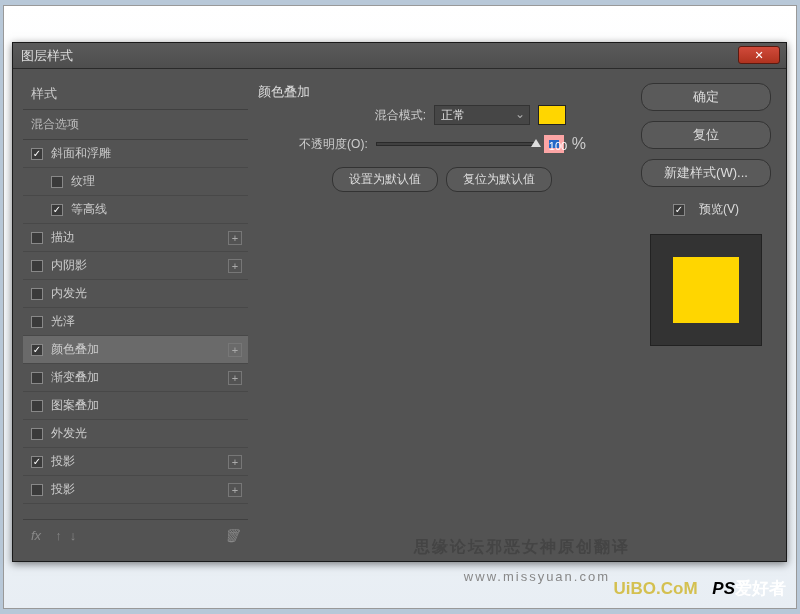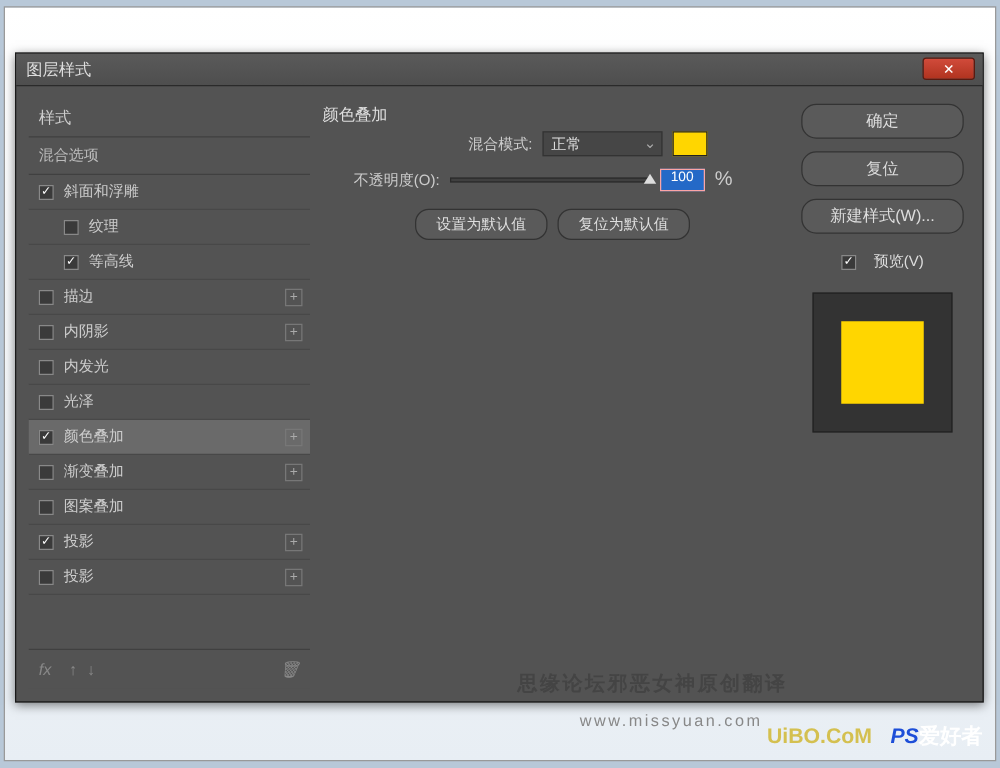--- a/index.html
+++ b/index.html
@@ -26,33 +26,33 @@
     .section-title { font-size: 13px; color: #ddd; margin-bottom: 4px; }
     .section-sub { font-size: 12px; color: #ccc; margin-left: 14px; margin-bottom: 8px; }
     .form-row { display: flex; align-items: center; margin-bottom: 10px; justify-content: flex-end; gap: 8px; padding-right: 60px; }
     .form-label { font-size: 12px; color: #ccc; text-align: left; }
     .select { width: 96px; height: 20px; background: #464646; border: 1px solid #333; color: #ddd; font-size: 12px; display: flex; align-items: center; padding: 0 6px; position: relative; }
     .select::after { content: "⌄"; position: absolute; right: 4px; color: #aaa; font-size: 12px; top: 1px; }
     .swatch { width: 28px; height: 20px; background: #ffd600; border: 1px solid #222; }
     .slider-row { display: flex; align-items: center; gap: 8px; justify-content: flex-end; padding-right: 40px; margin-bottom: 14px; }
     .slider { width: 160px; height: 4px; background: #404040; border: 1px solid #2a2a2a; position: relative; }
     .slider-thumb { position: absolute; right: -6px; top: -4px; width: 0; height: 0; border-left: 5px solid transparent; border-right: 5px solid transparent; border-bottom: 8px solid #ddd; }
-    .num-input { width: 36px; height: 18px; background: #3a3a3a; border: 1px solid #fca5a5; color: #fff; font-size: 11px; text-align: center; }
+    .num-input { width: 20px; height: 18px; background: #3a3a3a; border: 5px solid #fca5a5; color: #fff; font-size: 11px; text-align: left; }
     .num-input.hl { background: #2469c7; }
     .btn-row { display: flex; gap: 8px; justify-content: center; margin-top: 4px; }
     .btn { background: #5a5a5a; border: 1px solid #333; border-radius: 11px; color: #ddd; font-size: 12px; padding: 3px 16px; cursor: pointer; }
     .right-panel { width: 140px; display: flex; flex-direction: column; gap: 10px; align-items: center; padding-top: 4px; }
     .rbtn { width: 130px; background: #5a5a5a; border: 1px solid #333; border-radius: 12px; color: #ddd; font-size: 13px; padding: 4px 0; text-align: center; cursor: pointer; }
     .preview-check { display: flex; align-items: center; gap: 6px; color: #ddd; font-size: 12px; margin-top: 4px; }
     .preview-box { width: 112px; height: 112px; background: #333; border: 1px solid #222; display: flex; align-items: center; justify-content: center; margin-top: 6px; }
     .preview-inner { width: 66px; height: 66px; background: #ffd600; }
     .watermark-1 { position: absolute; bottom: 56px; right: 170px; color: #444; font-size: 16px; font-weight: bold; letter-spacing: 2px; }
     .watermark-2 { position: absolute; bottom: 30px; right: 190px; color: #888; font-size: 13px; letter-spacing: 2px; }
     .watermark-3 { position: absolute; bottom: 14px; right: 14px; color: #3aa05a; font-size: 17px; font-weight: bold; }
-    .watermark-3 .ps { color: #1d4ed8; font-style: italic; }
+    .watermark-3 .ps { color: #000000; font-style: italic; }
     .watermark-3 .w { color: #fff; }
   </style>
 </head>
 <body>
 
 <div class="outer-frame"></div>
 
 <div class="dialog">
   <div class="titlebar">
     <span>图层样式</span>
@@ -102,20 +102,24 @@
             <div class="plus-btn">+</div>
           </div>
           <div class="style-item">
             <div class="checkbox"></div>
             <span>渐变叠加</span>
             <div class="plus-btn">+</div>
           </div>
           <div class="style-item">
             <div class="checkbox"></div>
             <span>图案叠加</span>
+          </div>
+          <div class="style-item">
+            <div class="checkbox"></div>
+            <span>外发光</span>
           </div>
           <div class="style-item">
             <div class="checkbox checked"></div>
             <span>投影</span>
             <div class="plus-btn">+</div>
           </div>
           <div class="style-item">
             <div class="checkbox"></div>
             <span>投影</span>
             <div class="plus-btn">+</div>

